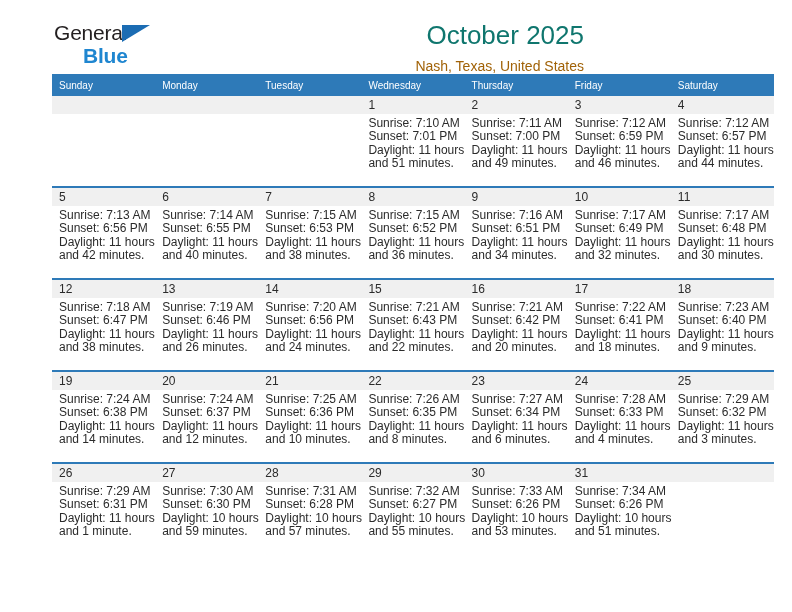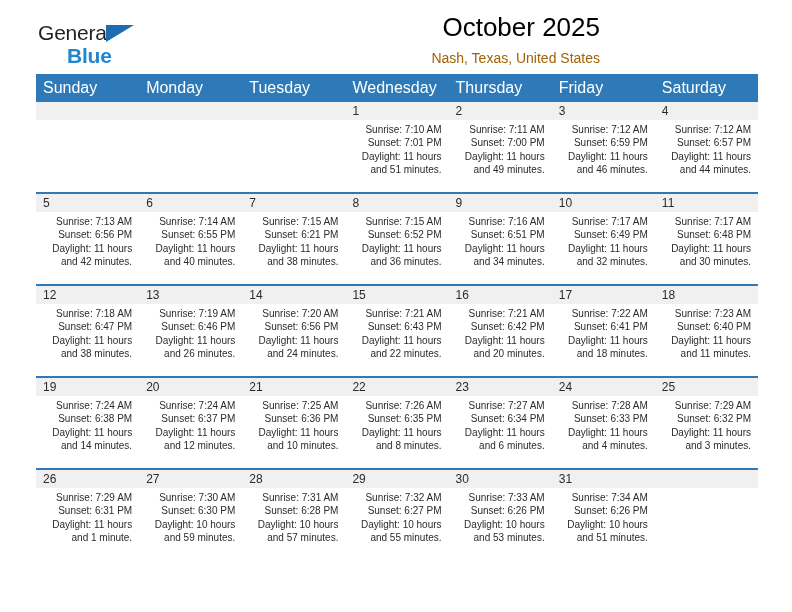--- a/index.html
+++ b/index.html
@@ -12,21 +12,21 @@
     background: #ffffff;
     font-family: "Liberation Sans", sans-serif;
     color: #1a1a1a;
     overflow: hidden;
   }
   .page {
     position: relative;
     width: 636px;
     height: 612px;
     box-sizing: border-box;
-    padding: 0 36px;
+    padding: 0 52px;
   }
 
   
   .header {
     position: relative;
     height: 74px;
   }
   .brand {
     position: absolute;
     left: 2px;
@@ -64,44 +64,45 @@
 
   .titles {
     position: absolute;
     right: 0;
     top: 10px;
     text-align: right;
   }
   .cal-title {
     font-size: 26px;
     line-height: 34px;
-    color: #000000;
+    color: #0f766e;
     font-weight: normal;
     white-space: nowrap;
+    margin-top: 8px;
   }
   .cal-subtitle {
     font-size: 14px;
     line-height: 20px;
     color: #a16207;
     margin-top: 4px;
     white-space: nowrap;
   }
 
   
   .calendar {
     width: 722px;
     border-collapse: collapse;
     table-layout: fixed;
   }
   .calendar col { width: 103.14px; }
 
   thead th {
     background: #2e7ab8;
     color: #ffffff;
-    font-size: 16px;
+    font-size: 10px;
     font-weight: normal;
     text-align: left;
     padding: 5px 0 5px 7px;
     height: 12px;
     white-space: nowrap;
   }
 
   tbody tr.week-row > td {
     vertical-align: top;
     padding: 0;
@@ -120,24 +121,23 @@
     background: #f0f0f0;
     height: 18px;
     padding: 1px 0 0 7px;
     box-sizing: border-box;
     font-size: 12px;
     line-height: 17px;
     color: #2b2b2b;
   }
   .cell-body {
     padding: 3px 7px 0 7px;
-    font-size: 10px;
+    font-size: 12px;
     line-height: 13.4px;
     color: #2b2b2b;
-    text-align: right;
   }
   .cell-body div { white-space: nowrap; }
   .cell-empty .daynum-band { background: #f0f0f0; }
 </style>
 </head>
 <body>
 
 <div class="page">
 
   <div class="header">
@@ -261,21 +261,21 @@
                 <div>Daylight: 11 hours</div>
                 <div>and 40 minutes.</div>
               </div>
             </div>
           </td>
           <td>
             <div class="cell-inner">
               <div class="daynum-band">7</div>
               <div class="cell-body">
                 <div>Sunrise: 7:15 AM</div>
-                <div>Sunset: 6:21 PM</div>
+                <div>Sunset: 6:53 PM</div>
                 <div>Daylight: 11 hours</div>
                 <div>and 38 minutes.</div>
               </div>
             </div>
           </td>
           <td>
             <div class="cell-inner">
               <div class="daynum-band">8</div>
               <div class="cell-body">
                 <div>Sunrise: 7:15 AM</div>
@@ -386,21 +386,21 @@
               </div>
             </div>
           </td>
           <td>
             <div class="cell-inner">
               <div class="daynum-band">18</div>
               <div class="cell-body">
                 <div>Sunrise: 7:23 AM</div>
                 <div>Sunset: 6:40 PM</div>
                 <div>Daylight: 11 hours</div>
-                <div>and 11 minutes.</div>
+                <div>and 9 minutes.</div>
               </div>
             </div>
           </td>
         </tr>
         <tr class="week-row">
           <td>
             <div class="cell-inner">
               <div class="daynum-band">19</div>
               <div class="cell-body">
                 <div>Sunrise: 7:24 AM</div>

